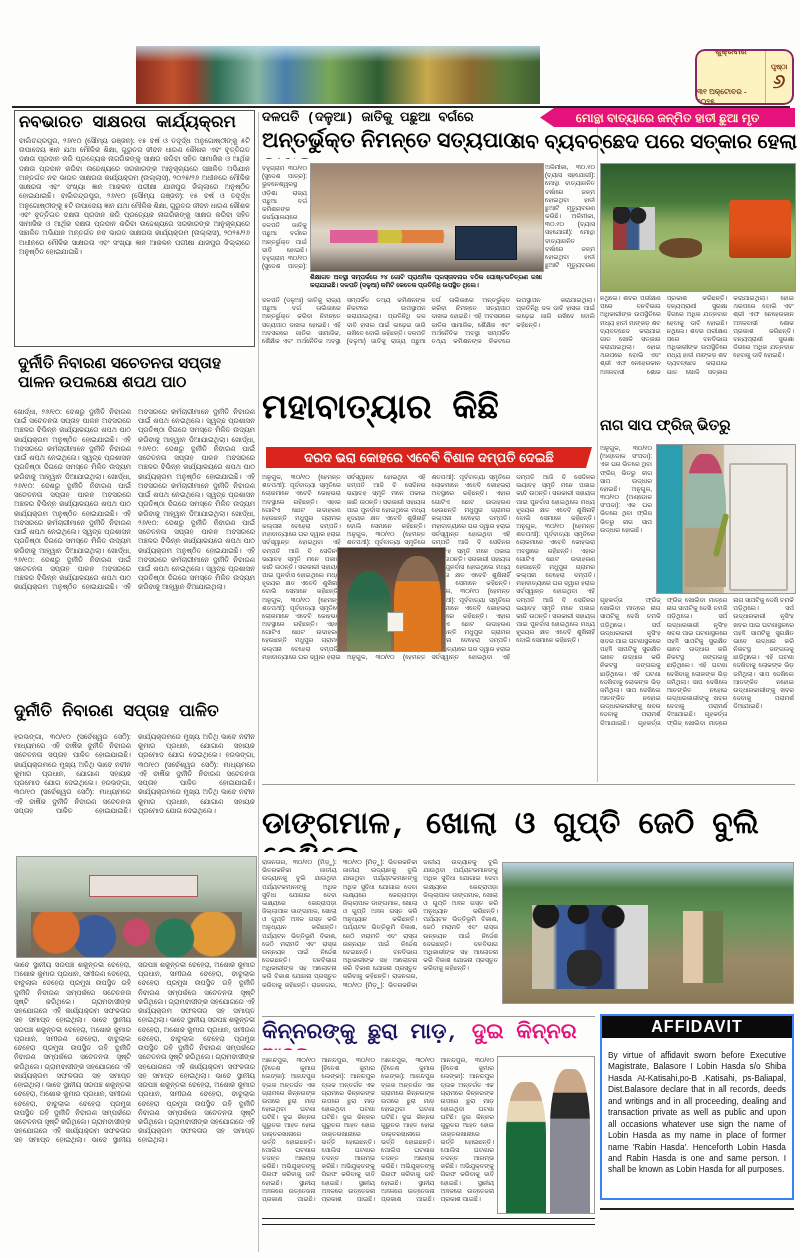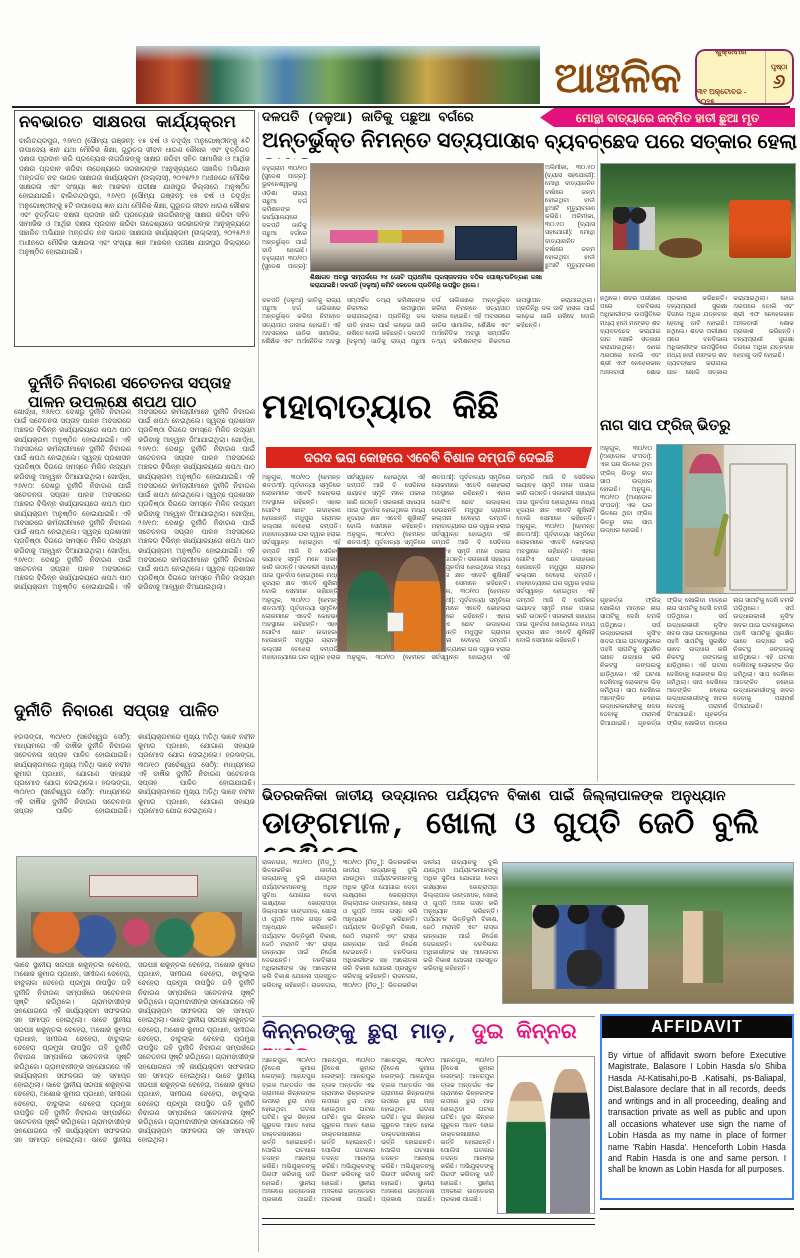--- a/index.html
+++ b/index.html
@@ -51,44 +51,41 @@
       letter-spacing:1px;padding:2px 0;}
   #affidavit .aff-body{font-size:8.3px;line-height:1.38;text-align:justify;padding:12px 6px;color:#111;}
   #affidavit .aff-body::first-line{}
 </style>
 </head>
 <body>
 
 <div id="page">
 
   <div class="abs" id="strip" style="left:136px;top:46px;width:404px;height:58px;"></div>
-  <div class="abs" style="left:543px;top:52px;width:150px;height:52px;display:flex;align-items:center;justify-content:center;">
-    <span id="pagetitle">ଆଞ୍ଚଳିକ</span>
-  </div>
   <div class="abs" id="datebox" style="left:695px;top:49px;width:95px;height:52px;">
     <div class="d-left">
       <span style="font-size:8px;">ଶୁକ୍ରବାର</span>
       <span style="font-size:7.5px;margin-top:30px;">୩୧ ଅକ୍ଟୋବର - ୨୦୨୫</span>
     </div>
     <div class="d-right">
       <span style="font-size:7px;">ପୃଷ୍ଠା</span>
       <span style="font-size:20px;line-height:1;">୬</span>
     </div>
   </div>
   <div class="abs rule-h" style="left:12px;top:106px;width:778px;height:2px;"></div>
 
   <div class="abs rule-v" style="left:258px;top:112px;height:1140px;"></div>
   <div class="abs rule-v" style="left:597px;top:112px;height:670px;"></div>
 
   <div class="abs" style="left:14px;top:110px;width:241px;height:237px;border:1px solid #555;padding:3px 4px;box-sizing:border-box;">
     <div class="hl center" style="font-size:16.5px;line-height:1.15;margin-bottom:3px;">ନବଭାରତ ସାକ୍ଷରତା କାର୍ଯ୍ୟକ୍ରମ</div>
     <div class="art">ବାଲିଚନ୍ଦ୍ରପୁର, ୨୬/୧୦ (ସୌମ୍ୟ ରଞ୍ଜନ): ୧୫ ବର୍ଷ ଓ ତଦୂର୍ଦ୍ଧ ଅନୁଗୋଷ୍ଠୀଙ୍କୁ ୫ଟି ଉପାଦେୟ ଜ୍ଞାନ ଯଥା ମୌଳିକ ଶିକ୍ଷା, ଗୁରୁତର ଜୀବନ ଧାରଣ କୌଶଳ ଏବଂ ବୃତ୍ତିଗତ ଦକ୍ଷତା ପ୍ରଦାନ କରି ପ୍ରତ୍ୟେକ ନାଗରିକଙ୍କୁ ସାକ୍ଷର କରିବା ସହିତ ସାମାଜିକ ଓ ଆର୍ଥିକ ଦକ୍ଷତା ପ୍ରଦାନ କରିବା ଉଦ୍ଦେଶ୍ୟରେ ସରକାରଙ୍କ ଆନୁକୂଳ୍ୟରେ ସଞ୍ଚାଳିତ ଅଭିଯାନ ଅନ୍ତର୍ଗତ ନବ ଭାରତ ସାକ୍ଷରତା କାର୍ଯ୍ୟକ୍ରମ (ଉଲ୍ଲାସ), ୨୦୨୫/୨୬ ଅଧୀନରେ ମୌଳିକ ସାକ୍ଷରତା ଏବଂ ସଂଖ୍ୟା ଜ୍ଞାନ ଆକଳନ ପରୀକ୍ଷା ଯାଜପୁର ଜିଲ୍ଲାରେ ଅନୁଷ୍ଠିତ ହୋଇଯାଇଛି। ବାଲିଚନ୍ଦ୍ରପୁର, ୨୬/୧୦ (ସୌମ୍ୟ ରଞ୍ଜନ): ୧୫ ବର୍ଷ ଓ ତଦୂର୍ଦ୍ଧ ଅନୁଗୋଷ୍ଠୀଙ୍କୁ ୫ଟି ଉପାଦେୟ ଜ୍ଞାନ ଯଥା ମୌଳିକ ଶିକ୍ଷା, ଗୁରୁତର ଜୀବନ ଧାରଣ କୌଶଳ ଏବଂ ବୃତ୍ତିଗତ ଦକ୍ଷତା ପ୍ରଦାନ କରି ପ୍ରତ୍ୟେକ ନାଗରିକଙ୍କୁ ସାକ୍ଷର କରିବା ସହିତ ସାମାଜିକ ଓ ଆର୍ଥିକ ଦକ୍ଷତା ପ୍ରଦାନ କରିବା ଉଦ୍ଦେଶ୍ୟରେ ସରକାରଙ୍କ ଆନୁକୂଳ୍ୟରେ ସଞ୍ଚାଳିତ ଅଭିଯାନ ଅନ୍ତର୍ଗତ ନବ ଭାରତ ସାକ୍ଷରତା କାର୍ଯ୍ୟକ୍ରମ (ଉଲ୍ଲାସ), ୨୦୨୫/୨୬ ଅଧୀନରେ ମୌଳିକ ସାକ୍ଷରତା ଏବଂ ସଂଖ୍ୟା ଜ୍ଞାନ ଆକଳନ ପରୀକ୍ଷା ଯାଜପୁର ଜିଲ୍ଲାରେ ଅନୁଷ୍ଠିତ ହୋଇଯାଇଛି।</div>
   </div>
 
-  <div class="abs hl" style="left:28px;top:353px;width:241px;height:50px;font-size:15.5px;line-height:1.25;margin-top:20px;">ଦୁର୍ନୀତି ନିବାରଣ ସଚେତନତା ସପ୍ତାହ ପାଳନ ଉପଲକ୍ଷେ ଶପଥ ପାଠ</div>
+  <div class="abs hl" style="left:18px;top:353px;width:241px;height:50px;font-size:15.5px;line-height:1.25;">ଦୁର୍ନୀତି ନିବାରଣ ସଚେତନତା ସପ୍ତାହ ପାଳନ ଉପଲକ୍ଷେ ଶପଥ ପାଠ</div>
   <div class="abs art cols2" style="left:14px;top:407px;width:241px;height:286px;">ଖୋର୍ଦ୍ଧା, ୨୬/୧୦: ଦେଶରୁ ଦୁର୍ନୀତି ନିବାରଣ ପାଇଁ ସଚେତନତା ସପ୍ତାହ ପାଳନ ଅବସରରେ ଅଞ୍ଚଳର ବିଭିନ୍ନ କାର୍ଯ୍ୟାଳୟରେ ଶପଥ ପାଠ କାର୍ଯ୍ୟକ୍ରମ ଅନୁଷ୍ଠିତ ହୋଇଯାଇଛି। ଏହି ଅବସରରେ କର୍ମଚାରୀମାନେ ଦୁର୍ନୀତି ନିବାରଣ ପାଇଁ ଶପଥ ନେଇଥିଲେ। ସ୍ୱଚ୍ଛ ପ୍ରଶାସନ ପ୍ରତିଷ୍ଠା ଦିଗରେ ସମସ୍ତେ ମିଳିତ ଉଦ୍ୟମ କରିବାକୁ ଆହ୍ୱାନ ଦିଆଯାଇଥିଲା। ଖୋର୍ଦ୍ଧା, ୨୬/୧୦: ଦେଶରୁ ଦୁର୍ନୀତି ନିବାରଣ ପାଇଁ ସଚେତନତା ସପ୍ତାହ ପାଳନ ଅବସରରେ ଅଞ୍ଚଳର ବିଭିନ୍ନ କାର୍ଯ୍ୟାଳୟରେ ଶପଥ ପାଠ କାର୍ଯ୍ୟକ୍ରମ ଅନୁଷ୍ଠିତ ହୋଇଯାଇଛି। ଏହି ଅବସରରେ କର୍ମଚାରୀମାନେ ଦୁର୍ନୀତି ନିବାରଣ ପାଇଁ ଶପଥ ନେଇଥିଲେ। ସ୍ୱଚ୍ଛ ପ୍ରଶାସନ ପ୍ରତିଷ୍ଠା ଦିଗରେ ସମସ୍ତେ ମିଳିତ ଉଦ୍ୟମ କରିବାକୁ ଆହ୍ୱାନ ଦିଆଯାଇଥିଲା। ଖୋର୍ଦ୍ଧା, ୨୬/୧୦: ଦେଶରୁ ଦୁର୍ନୀତି ନିବାରଣ ପାଇଁ ସଚେତନତା ସପ୍ତାହ ପାଳନ ଅବସରରେ ଅଞ୍ଚଳର ବିଭିନ୍ନ କାର୍ଯ୍ୟାଳୟରେ ଶପଥ ପାଠ କାର୍ଯ୍ୟକ୍ରମ ଅନୁଷ୍ଠିତ ହୋଇଯାଇଛି। ଏହି ଅବସରରେ କର୍ମଚାରୀମାନେ ଦୁର୍ନୀତି ନିବାରଣ ପାଇଁ ଶପଥ ନେଇଥିଲେ। ସ୍ୱଚ୍ଛ ପ୍ରଶାସନ ପ୍ରତିଷ୍ଠା ଦିଗରେ ସମସ୍ତେ ମିଳିତ ଉଦ୍ୟମ କରିବାକୁ ଆହ୍ୱାନ ଦିଆଯାଇଥିଲା। ଖୋର୍ଦ୍ଧା, ୨୬/୧୦: ଦେଶରୁ ଦୁର୍ନୀତି ନିବାରଣ ପାଇଁ ସଚେତନତା ସପ୍ତାହ ପାଳନ ଅବସରରେ ଅଞ୍ଚଳର ବିଭିନ୍ନ କାର୍ଯ୍ୟାଳୟରେ ଶପଥ ପାଠ କାର୍ଯ୍ୟକ୍ରମ ଅନୁଷ୍ଠିତ ହୋଇଯାଇଛି। ଏହି ଅବସରରେ କର୍ମଚାରୀମାନେ ଦୁର୍ନୀତି ନିବାରଣ ପାଇଁ ଶପଥ ନେଇଥିଲେ। ସ୍ୱଚ୍ଛ ପ୍ରଶାସନ ପ୍ରତିଷ୍ଠା ଦିଗରେ ସମସ୍ତେ ମିଳିତ ଉଦ୍ୟମ କରିବାକୁ ଆହ୍ୱାନ ଦିଆଯାଇଥିଲା। ଖୋର୍ଦ୍ଧା, ୨୬/୧୦: ଦେଶରୁ ଦୁର୍ନୀତି ନିବାରଣ ପାଇଁ ସଚେତନତା ସପ୍ତାହ ପାଳନ ଅବସରରେ ଅଞ୍ଚଳର ବିଭିନ୍ନ କାର୍ଯ୍ୟାଳୟରେ ଶପଥ ପାଠ କାର୍ଯ୍ୟକ୍ରମ ଅନୁଷ୍ଠିତ ହୋଇଯାଇଛି। ଏହି ଅବସରରେ କର୍ମଚାରୀମାନେ ଦୁର୍ନୀତି ନିବାରଣ ପାଇଁ ଶପଥ ନେଇଥିଲେ। ସ୍ୱଚ୍ଛ ପ୍ରଶାସନ ପ୍ରତିଷ୍ଠା ଦିଗରେ ସମସ୍ତେ ମିଳିତ ଉଦ୍ୟମ କରିବାକୁ ଆହ୍ୱାନ ଦିଆଯାଇଥିଲା।</div>
 
   <div class="abs hl center" style="left:14px;top:702px;width:241px;height:26px;font-size:16.5px;">ଦୁର୍ନୀତି ନିବାରଣ ସପ୍ତାହ ପାଳିତ</div>
   <div class="abs art cols2" style="left:14px;top:732px;width:241px;height:122px;">ହରଭଙ୍ଗା, ୩୦/୧୦ (ସର୍ବେଶ୍ୱର ସେଠି): ମାଧ୍ୟମରେ ଏହି ବାର୍ଷିକ ଦୁର୍ନୀତି ନିବାରଣ ସଚେତନତା ସପ୍ତାହ ପାଳିତ ହୋଇଯାଇଛି। କାର୍ଯ୍ୟକ୍ରମରେ ମୁଖ୍ୟ ଅତିଥି ଭାବେ ନବୀନ କୁମାର ପ୍ରଧାନ, ଯୋଗାଣ ସହାୟକ ପ୍ରମୋଦ ଯୋଗ ଦେଇଥିଲେ। ହରଭଙ୍ଗା, ୩୦/୧୦ (ସର୍ବେଶ୍ୱର ସେଠି): ମାଧ୍ୟମରେ ଏହି ବାର୍ଷିକ ଦୁର୍ନୀତି ନିବାରଣ ସଚେତନତା ସପ୍ତାହ ପାଳିତ ହୋଇଯାଇଛି। କାର୍ଯ୍ୟକ୍ରମରେ ମୁଖ୍ୟ ଅତିଥି ଭାବେ ନବୀନ କୁମାର ପ୍ରଧାନ, ଯୋଗାଣ ସହାୟକ ପ୍ରମୋଦ ଯୋଗ ଦେଇଥିଲେ। ହରଭଙ୍ଗା, ୩୦/୧୦ (ସର୍ବେଶ୍ୱର ସେଠି): ମାଧ୍ୟମରେ ଏହି ବାର୍ଷିକ ଦୁର୍ନୀତି ନିବାରଣ ସଚେତନତା ସପ୍ତାହ ପାଳିତ ହୋଇଯାଇଛି। କାର୍ଯ୍ୟକ୍ରମରେ ମୁଖ୍ୟ ଅତିଥି ଭାବେ ନବୀନ କୁମାର ପ୍ରଧାନ, ଯୋଗାଣ ସହାୟକ ପ୍ରମୋଦ ଯୋଗ ଦେଇଥିଲେ।</div>
   <div class="photo" id="ph-veranda" style="left:16px;top:856px;width:239px;height:100px;">
     <div class="ph-inner" style="left:30%;top:18%;width:45%;height:20%;background:#e8e2da;border:1px solid #b55;"></div>
     <div class="ph-inner" style="left:6%;top:55%;width:88%;height:45%;background:
        radial-gradient(circle at 12% 40%,#d96c2f 0 12%,transparent 13%),
        radial-gradient(circle at 30% 55%,#3a5a9a 0 14%,transparent 15%),
        radial-gradient(circle at 50% 45%,#c84a6a 0 12%,transparent 13%),
@@ -135,21 +132,20 @@
   <div class="abs hl" style="left:600px;top:416px;width:194px;height:22px;font-size:15px;">ନାଗ ସାପ ଫ୍ରିଜ୍ ଭିତରୁ ଉଦ୍ଧାର...</div>
   <div class="abs art-sm" style="left:600px;top:444px;width:52px;height:148px;">ଅନୁଗୁଳ, ୩୦/୧୦ (ଅଣ୍ଡୋଳ ସଂପଦା): ଏକ ଘର ଭିତରେ ଥିବା ଫ୍ରିଜ୍ ଭିତରୁ ନାଗ ସାପ ଉଦ୍ଧାର ହୋଇଛି। ଅନୁଗୁଳ, ୩୦/୧୦ (ଅଣ୍ଡୋଳ ସଂପଦା): ଏକ ଘର ଭିତରେ ଥିବା ଫ୍ରିଜ୍ ଭିତରୁ ନାଗ ସାପ ଉଦ୍ଧାର ହୋଇଛି।</div>
   <div class="photo" id="ph-fridge" style="left:656px;top:444px;width:138px;height:148px;">
     <div class="ph-inner" style="left:52%;top:12%;width:40%;height:84%;background:#eceae2;border:2px solid #b8b4a8;border-radius:2px;"></div>
     <div class="ph-inner" style="left:20%;top:6%;width:30%;height:90%;background:linear-gradient(180deg,#c04868 0 14%,#9ab8a8 15% 55%,#b0a080 56% 100%);border-radius:40% 40% 0 0;"></div>
     <div class="ph-inner" style="left:44%;top:46%;width:4%;height:30%;background:#8a9a3a;border-radius:3px;transform:rotate(14deg);"></div>
   </div>
   <div class="abs art-sm cols3" style="left:600px;top:596px;width:194px;height:186px;">ଗୃହକର୍ତ୍ତା ଫ୍ରିଜ୍ ଖୋଲିବା ମାତ୍ରେ ନାଗ ସାପଟିକୁ ଦେଖି ଚମକି ପଡ଼ିଥିଲେ। ସର୍ପ ଉଦ୍ଧାରକାରୀ ନୃସିଂହ ଖବର ପାଇ ଘଟଣାସ୍ଥଳରେ ପହଞ୍ଚି ସାପଟିକୁ ସୁରକ୍ଷିତ ଭାବେ ଉଦ୍ଧାର କରି ନିକଟସ୍ଥ ଜଙ୍ଗଲକୁ ଛାଡ଼ିଥିଲେ। ଏହି ଘଟଣା ଦେଖିବାକୁ ଲୋକଙ୍କ ଭିଡ଼ ଜମିଥିଲା। ସାପ ଦେଖିଲେ ଆତଙ୍କିତ ନହୋଇ ଉଦ୍ଧାରକାରୀଙ୍କୁ ଖବର ଦେବାକୁ ପରାମର୍ଶ ଦିଆଯାଇଛି। ଗୃହକର୍ତ୍ତା ଫ୍ରିଜ୍ ଖୋଲିବା ମାତ୍ରେ ନାଗ ସାପଟିକୁ ଦେଖି ଚମକି ପଡ଼ିଥିଲେ। ସର୍ପ ଉଦ୍ଧାରକାରୀ ନୃସିଂହ ଖବର ପାଇ ଘଟଣାସ୍ଥଳରେ ପହଞ୍ଚି ସାପଟିକୁ ସୁରକ୍ଷିତ ଭାବେ ଉଦ୍ଧାର କରି ନିକଟସ୍ଥ ଜଙ୍ଗଲକୁ ଛାଡ଼ିଥିଲେ। ଏହି ଘଟଣା ଦେଖିବାକୁ ଲୋକଙ୍କ ଭିଡ଼ ଜମିଥିଲା। ସାପ ଦେଖିଲେ ଆତଙ୍କିତ ନହୋଇ ଉଦ୍ଧାରକାରୀଙ୍କୁ ଖବର ଦେବାକୁ ପରାମର୍ଶ ଦିଆଯାଇଛି। ଗୃହକର୍ତ୍ତା ଫ୍ରିଜ୍ ଖୋଲିବା ମାତ୍ରେ ନାଗ ସାପଟିକୁ ଦେଖି ଚମକି ପଡ଼ିଥିଲେ। ସର୍ପ ଉଦ୍ଧାରକାରୀ ନୃସିଂହ ଖବର ପାଇ ଘଟଣାସ୍ଥଳରେ ପହଞ୍ଚି ସାପଟିକୁ ସୁରକ୍ଷିତ ଭାବେ ଉଦ୍ଧାର କରି ନିକଟସ୍ଥ ଜଙ୍ଗଲକୁ ଛାଡ଼ିଥିଲେ। ଏହି ଘଟଣା ଦେଖିବାକୁ ଲୋକଙ୍କ ଭିଡ଼ ଜମିଥିଲା। ସାପ ଦେଖିଲେ ଆତଙ୍କିତ ନହୋଇ ଉଦ୍ଧାରକାରୀଙ୍କୁ ଖବର ଦେବାକୁ ପରାମର୍ଶ ଦିଆଯାଇଛି।</div>
 
   <div class="abs rule-h" style="left:262px;top:784px;width:533px;height:1px;background:#999;"></div>
-  <div class="abs hl center" style="left:262px;top:788px;width:533px;height:18px;font-size:14px;">ଭିତରକନିକା ଜାତୀୟ ଉଦ୍ୟାନର ପର୍ଯ୍ୟଟନ ବିକାଶ ପାଇଁ ଜିଲ୍ଲାପାଳଙ୍କ ଅନୁଧ୍ୟାନ</div>
   <div class="abs hl center" style="left:262px;top:808px;width:533px;height:44px;font-size:30px;">ଡାଙ୍ଗମାଳ, ଖୋଲା ଓ ଗୁପ୍ତି ଜେଠି ବୁଲି ଦେଖିଲେ</div>
   <div class="abs art-sm cols3" style="left:262px;top:858px;width:236px;height:156px;">ରାଜନଗର, ୩୦/୧୦ (ମିଡ଼ୁ): ଭିତରକନିକା ଜାତୀୟ ଉଦ୍ୟାନକୁ ବୁଲି ଯାଉଥିବା ପର୍ଯ୍ୟଟକମାନଙ୍କୁ ଅଧିକ ସୁବିଧା ଯୋଗାଇ ଦେବା ଲକ୍ଷ୍ୟରେ କେନ୍ଦ୍ରାପଡ଼ା ଜିଲ୍ଲାପାଳ ଡାଙ୍ଗମାଳ, ଖୋଲା ଓ ଗୁପ୍ତି ଅଞ୍ଚଳ ଗସ୍ତ କରି ଅନୁଧ୍ୟାନ କରିଛନ୍ତି। ପର୍ଯ୍ୟଟନ ଭିତ୍ତିଭୂମି ବିକାଶ, ଜେଠି ମରାମତି ଏବଂ ରାସ୍ତା ଉନ୍ନୟନ ପାଇଁ ନିର୍ଦ୍ଦେଶ ଦେଇଛନ୍ତି। ବନବିଭାଗ ଅଧିକାରୀଙ୍କ ସହ ଆଲୋଚନା କରି ବିକାଶ ଯୋଜନା ପ୍ରସ୍ତୁତ କରିବାକୁ କହିଛନ୍ତି। ରାଜନଗର, ୩୦/୧୦ (ମିଡ଼ୁ): ଭିତରକନିକା ଜାତୀୟ ଉଦ୍ୟାନକୁ ବୁଲି ଯାଉଥିବା ପର୍ଯ୍ୟଟକମାନଙ୍କୁ ଅଧିକ ସୁବିଧା ଯୋଗାଇ ଦେବା ଲକ୍ଷ୍ୟରେ କେନ୍ଦ୍ରାପଡ଼ା ଜିଲ୍ଲାପାଳ ଡାଙ୍ଗମାଳ, ଖୋଲା ଓ ଗୁପ୍ତି ଅଞ୍ଚଳ ଗସ୍ତ କରି ଅନୁଧ୍ୟାନ କରିଛନ୍ତି। ପର୍ଯ୍ୟଟନ ଭିତ୍ତିଭୂମି ବିକାଶ, ଜେଠି ମରାମତି ଏବଂ ରାସ୍ତା ଉନ୍ନୟନ ପାଇଁ ନିର୍ଦ୍ଦେଶ ଦେଇଛନ୍ତି। ବନବିଭାଗ ଅଧିକାରୀଙ୍କ ସହ ଆଲୋଚନା କରି ବିକାଶ ଯୋଜନା ପ୍ରସ୍ତୁତ କରିବାକୁ କହିଛନ୍ତି। ରାଜନଗର, ୩୦/୧୦ (ମିଡ଼ୁ): ଭିତରକନିକା ଜାତୀୟ ଉଦ୍ୟାନକୁ ବୁଲି ଯାଉଥିବା ପର୍ଯ୍ୟଟକମାନଙ୍କୁ ଅଧିକ ସୁବିଧା ଯୋଗାଇ ଦେବା ଲକ୍ଷ୍ୟରେ କେନ୍ଦ୍ରାପଡ଼ା ଜିଲ୍ଲାପାଳ ଡାଙ୍ଗମାଳ, ଖୋଲା ଓ ଗୁପ୍ତି ଅଞ୍ଚଳ ଗସ୍ତ କରି ଅନୁଧ୍ୟାନ କରିଛନ୍ତି। ପର୍ଯ୍ୟଟନ ଭିତ୍ତିଭୂମି ବିକାଶ, ଜେଠି ମରାମତି ଏବଂ ରାସ୍ତା ଉନ୍ନୟନ ପାଇଁ ନିର୍ଦ୍ଦେଶ ଦେଇଛନ୍ତି। ବନବିଭାଗ ଅଧିକାରୀଙ୍କ ସହ ଆଲୋଚନା କରି ବିକାଶ ଯୋଜନା ପ୍ରସ୍ତୁତ କରିବାକୁ କହିଛନ୍ତି।</div>
   <div class="photo" id="ph-river" style="left:502px;top:862px;width:290px;height:140px;">
     <div class="ph-inner" style="left:10%;top:30%;width:40%;height:60%;background:
        radial-gradient(circle at 12% 12%,#1a1a1a 0 10%,transparent 11%),
        radial-gradient(circle at 40% 10%,#1a1a1a 0 10%,transparent 11%),
        radial-gradient(circle at 70% 14%,#1a1a1a 0 10%,transparent 11%),
        linear-gradient(90deg,#c8bfa8 0 18%,#3a5a9a 22% 44%,#2a3a6a 48% 70%,#d8d8d8 74% 100%);"></div>
     <div class="ph-inner" style="left:22%;top:62%;width:12%;height:26%;background:#2a2a2a;border-radius:40%;"></div>
     <div class="ph-inner" style="left:62%;top:34%;width:14%;height:52%;background:

